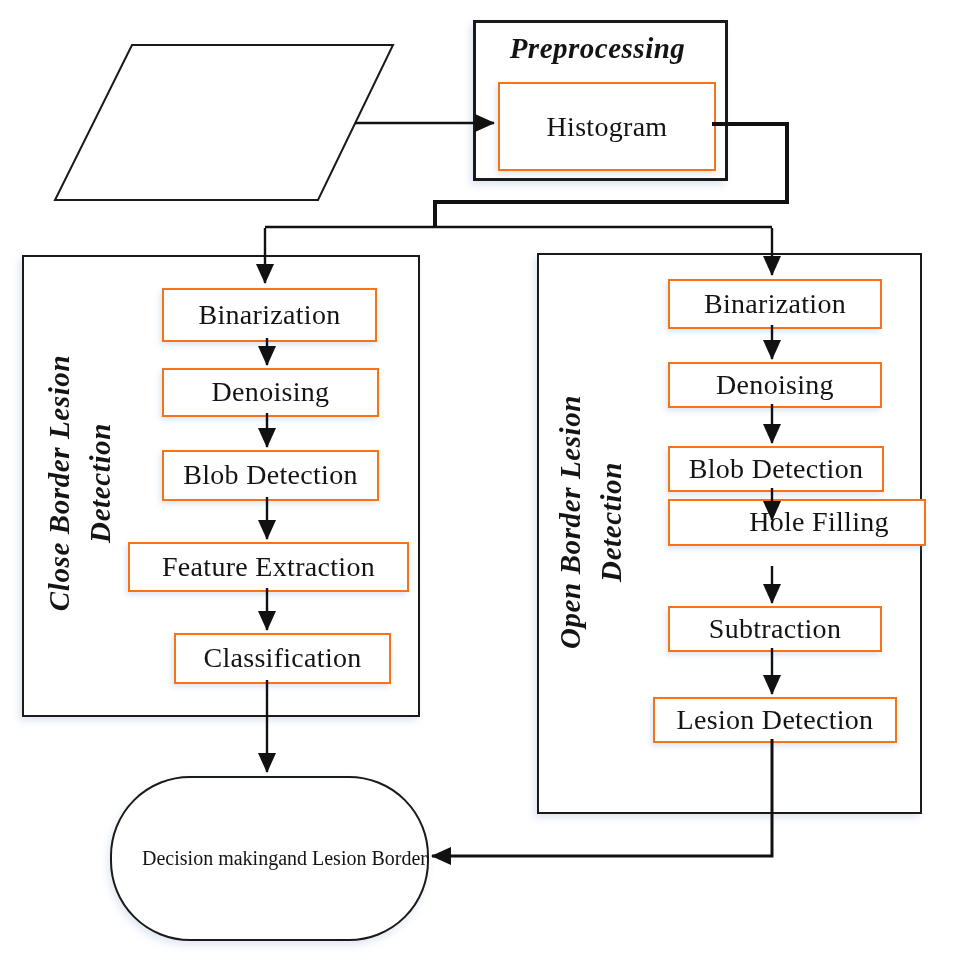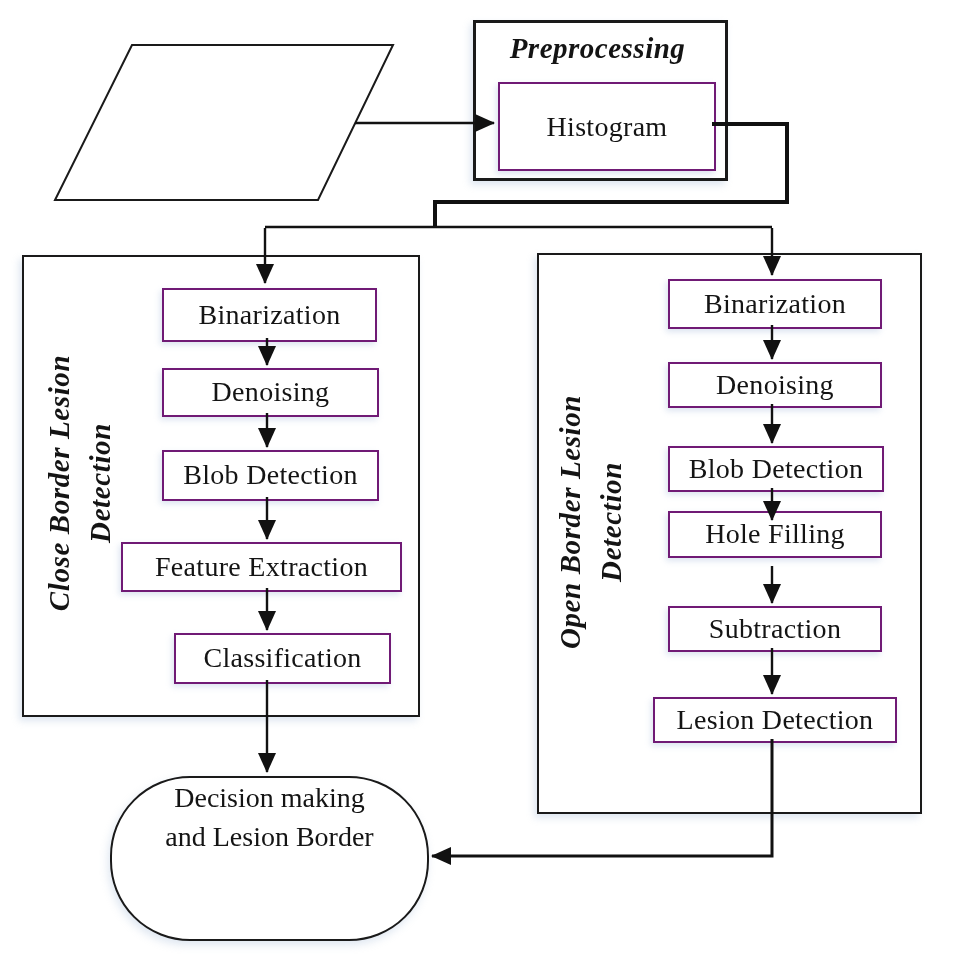--- a/index.html
+++ b/index.html
@@ -13,21 +13,21 @@
     text-decoration:underline;
   }
   .container-box{
     position:absolute;
     border:2px solid #1a1a1a;
     background:#ffffff;
     box-shadow:-3px 4px 7px rgba(150,175,210,0.30);
   }
   .step{
     position:absolute;
-    border:2px solid #701a75;
+    border:2px solid #f97316;
     background:#ffffff;
     display:flex;align-items:center;justify-content:center;
     font-size:28px;line-height:1.1;
     letter-spacing:0.3px;
     white-space:nowrap;
     box-shadow:-2px 3px 6px rgba(150,175,210,0.32);
   }
   .multiline{flex-direction:column;}
   .multiline span{display:block;text-align:center;line-height:40px;}
   .prep-label{
@@ -48,22 +48,22 @@
     position:absolute;
     text-align:center;
     font-size:27px;line-height:38px;
   }
   .node-text span{display:block;}
   .terminal{
     position:absolute;
     border:2px solid #1a1a1a;
     background:#ffffff;
     border-radius:80px;
-    display:flex;flex-direction:column;align-items:center;justify-content:flex-start;
-    font-size:28px;
+    display:flex;align-items:center;justify-content:flex-end;
+    font-size:20px;
     box-shadow:-2px 4px 8px rgba(150,175,210,0.30);
   }
   .terminal span{display:block;text-align:center;line-height:39px;}
   #connector-layer{
     position:absolute;left:0;top:0;
     pointer-events:none;
   }
   .conn{fill:none;stroke:#111111;stroke-width:2.4;stroke-linejoin:miter;}
   .conn.thick{stroke-width:4;}
   .conn.mid{stroke-width:3;}
@@ -87,32 +87,32 @@
   </div>
 
   <div class="container-box" style="left:22px;top:255px;width:394px;height:458px;"></div>
   <div class="vlabel" style="left:80px;top:483px;">
     <span>Close Border Lesion</span>
     <span>Detection</span>
   </div>
   <div class="step" style="left:162px;top:288px;width:211px;height:50px;">Binarization</div>
   <div class="step" style="left:162px;top:368px;width:213px;height:45px;">Denoising</div>
   <div class="step" style="left:162px;top:450px;width:213px;height:47px;">Blob Detection</div>
-  <div class="step" style="left:121px;top:542px;width:277px;height:46px;">Feature Extraction</div>
+  <div class="step" style="left:128px;top:542px;width:277px;height:46px;">Feature Extraction</div>
   <div class="step" style="left:162px;top:633px;width:213px;height:47px;margin-left:12px;">Classification</div>
 
   <div class="container-box" style="left:537px;top:253px;width:381px;height:557px;"></div>
   <div class="vlabel" style="left:591px;top:522px;">
     <span>Open Border Lesion</span>
     <span>Detection</span>
   </div>
   <div class="step" style="left:668px;top:279px;width:210px;height:46px;">Binarization</div>
   <div class="step" style="left:668px;top:362px;width:210px;height:42px;">Denoising</div>
   <div class="step" style="left:668px;top:446px;width:212px;height:42px;">Blob Detection</div>
-  <div class="step" style="left:668px;top:511px;width:210px;height:43px;">Hole Filling</div>
+  <div class="step" style="left:668px;top:499px;width:210px;height:43px;padding-left:44px;">Hole Filling</div>
   <div class="step" style="left:668px;top:606px;width:210px;height:42px;">Subtraction</div>
   <div class="step" style="left:653px;top:697px;width:240px;height:42px;">Lesion Detection</div>
 
   <div class="terminal" style="left:110px;top:776px;width:315px;height:161px;">
     <span>Decision making</span>
     <span>and Lesion Border</span>
   </div>
 
   <svg id="connector-layer" width="957" height="967" viewBox="0 0 957 967">
     <defs>

